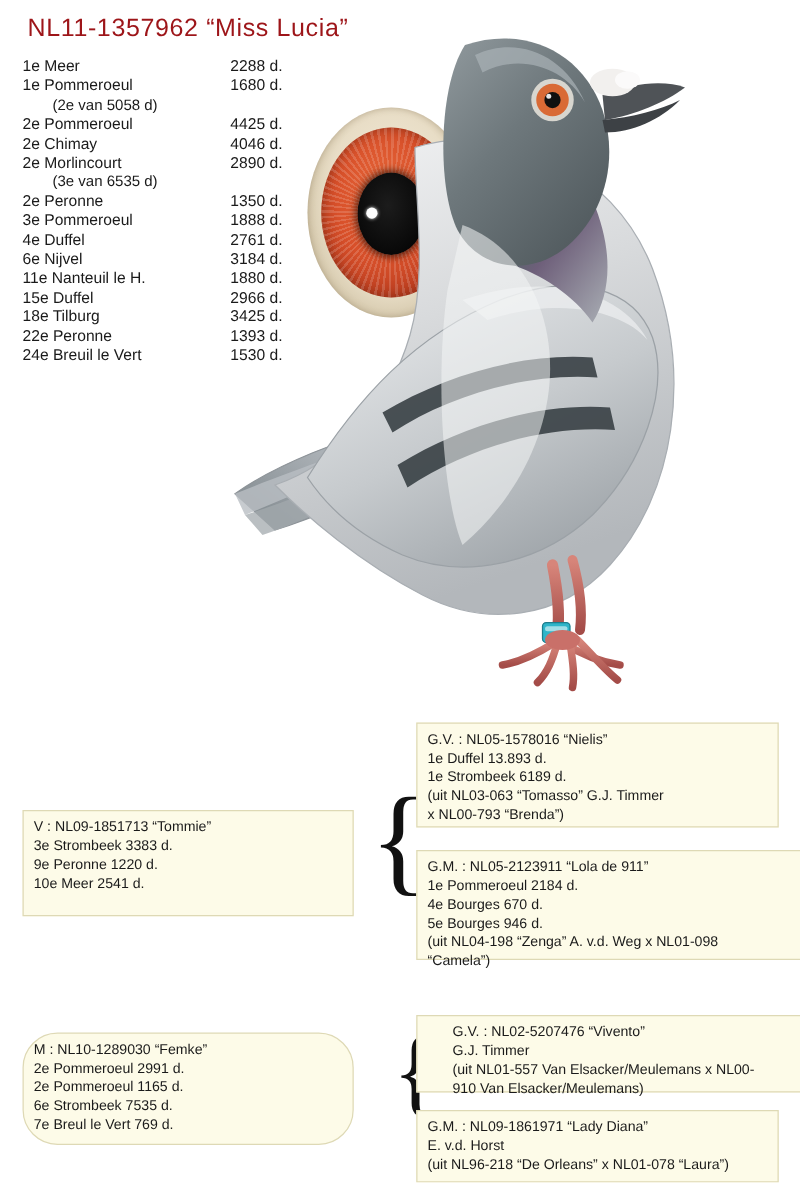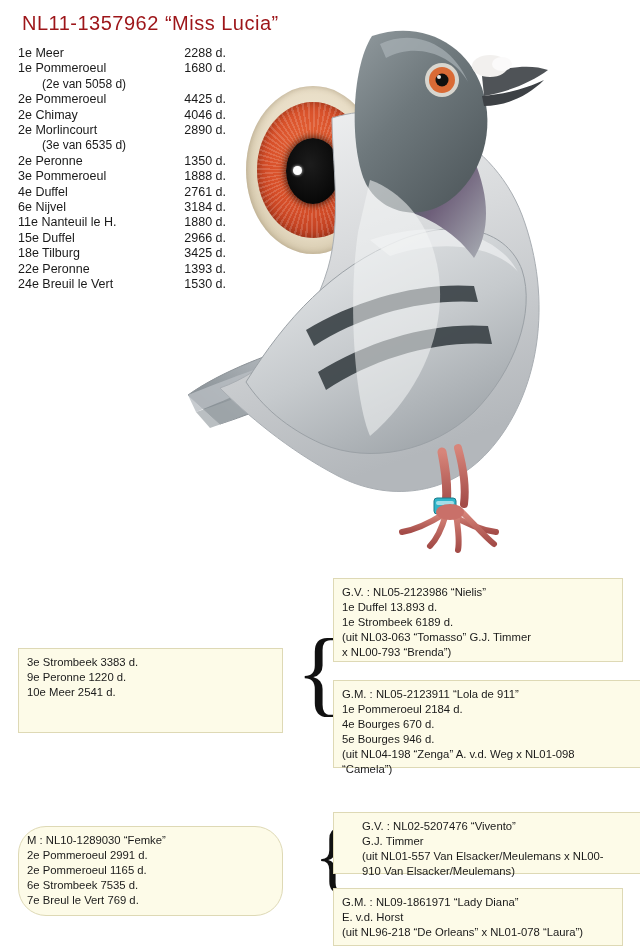--- a/index.html
+++ b/index.html
@@ -316,38 +316,39 @@
       <path d="M392,512 C404,524 414,536 424,544"></path>
       <path d="M386,514 C388,528 390,540 388,550"></path>
     </g>
     <ellipse cx="380" cy="512" rx="14" ry="8" fill="#c97069"></ellipse>
   </svg>
 </div>
 
 <div class="ped">
 
   <div class="box" id="box-sire">
+    <div class="ln hdr">V : NL09-1851713 “Tommie”</div>
     <div class="ln">3e Strombeek 3383 d.</div>
     <div class="ln">9e Peronne 1220 d.</div>
     <div class="ln">10e Meer 2541 d.</div>
   </div>
 
   <div class="box" id="box-dam">
     <div class="ln hdr">M : NL10-1289030 “Femke”</div>
     <div class="ln">2e Pommeroeul 2991 d.</div>
     <div class="ln">2e Pommeroeul 1165 d.</div>
     <div class="ln">6e Strombeek 7535 d.</div>
     <div class="ln">7e Breul le Vert 769 d.</div>
   </div>
 
   <div class="brace" id="brace-1">{</div>
   <div class="brace" id="brace-2">{</div>
 
   <div class="box" id="box-gv1">
-    <div class="ln hdr">G.V. : NL05-2123986 “Nielis”</div>
+    <div class="ln hdr">G.V. : NL05-1578016 “Nielis”</div>
     <div class="ln">1e Duffel 13.893 d.</div>
     <div class="ln">1e Strombeek 6189 d.</div>
     <div class="ln">(uit NL03-063 “Tomasso” G.J. Timmer</div>
     <div class="ln">x NL00-793 “Brenda”)</div>
   </div>
 
   <div class="box" id="box-gm1">
     <div class="ln hdr">G.M. : NL05-2123911 “Lola de 911”</div>
     <div class="ln">1e Pommeroeul 2184 d.</div>
     <div class="ln">4e Bourges 670 d.</div>

